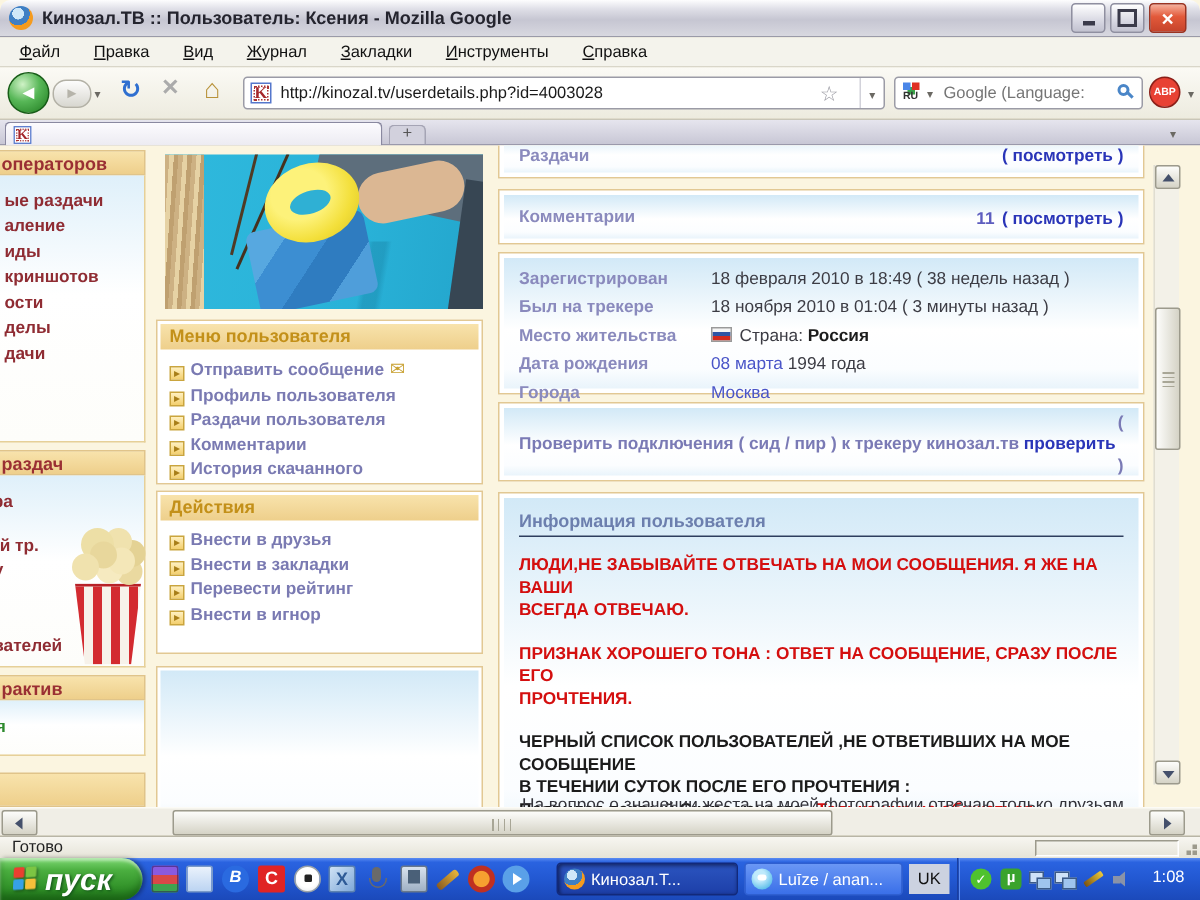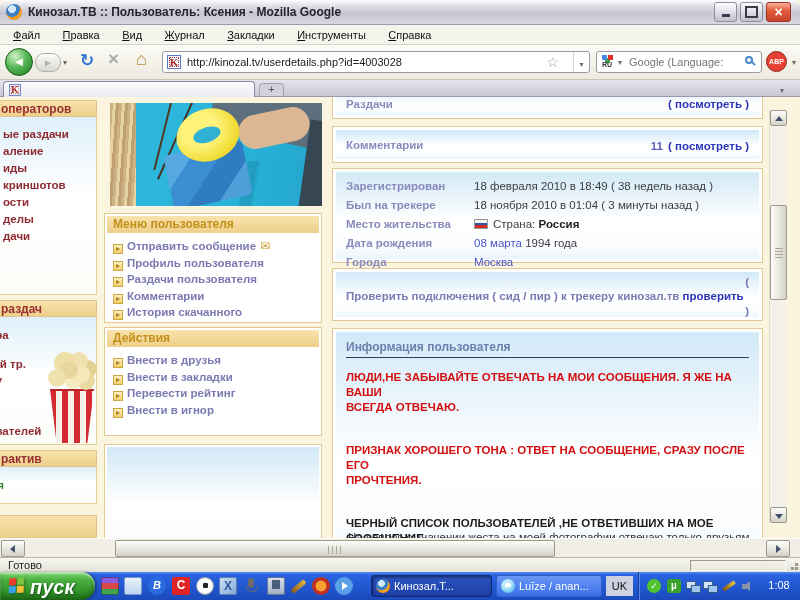--- a/index.html
+++ b/index.html
@@ -141,21 +141,21 @@
   .flag { display:inline-block; width:14px; height:10px; border:1px solid #9a9a9a; vertical-align:-1px; margin-right:5px;
     background:linear-gradient(180deg,#f5f5f5 0 33%,#2e55a5 33% 66%,#d22a1e 66% 100%); }
   .p-check .panel-in { padding:3px 10px; font-size:11.5px; font-weight:bold; }
   .paren-line { text-align:right; color:#7a7ab5; line-height:14px; }
   .check-line { white-space:nowrap; overflow:hidden; color:#7a7ab5; line-height:15px; }
   .p-info .panel-in { padding:8px 10px 0 10px; }
   .info-head { font-size:12px; font-weight:bold; color:#6c7fae; }
   .info-rule { border:none; border-top:1px solid #2e3e5e; margin-top:3px; }
   .para { font-size:11.5px; font-weight:bold; line-height:15px; white-space:pre-wrap; }
   .red { color:#d40f0f; } .blk { color:#1b1b1b; }
-  .mt12 { margin-top:12px; } .mt14 { margin-top:28px; }
+  .mt12 { margin-top:12px; } .mt14 { margin-top:14px; }
   .inline-red { color:#d40f0f; }
   .info-clip { position:absolute; left:12px; top:199px; font-size:11.5px; color:#33333a; white-space:nowrap; }
 
   
   .sbtn { background:linear-gradient(180deg,#fdfdfb,#d5d3c6); border:1px solid #9c9a8c; border-radius:2px; position:absolute; }
   .tri { position:absolute; width:0; height:0; }
   .vscroll { position:absolute; left:769px; top:13px; width:17px; height:413px; background:#f3f1e8; border-left:1px solid #e0ddd0; }
   .vs-up { left:0; top:0; width:17px; height:16px; } .vs-down { left:0; bottom:0; width:17px; height:16px; }
   .vs-up .tri { left:4px; top:5px; border-left:4px solid transparent; border-right:4px solid transparent; border-bottom:5px solid #44506b; }
   .vs-down .tri { left:4px; top:6px; border-left:4px solid transparent; border-right:4px solid transparent; border-top:5px solid #44506b; }

